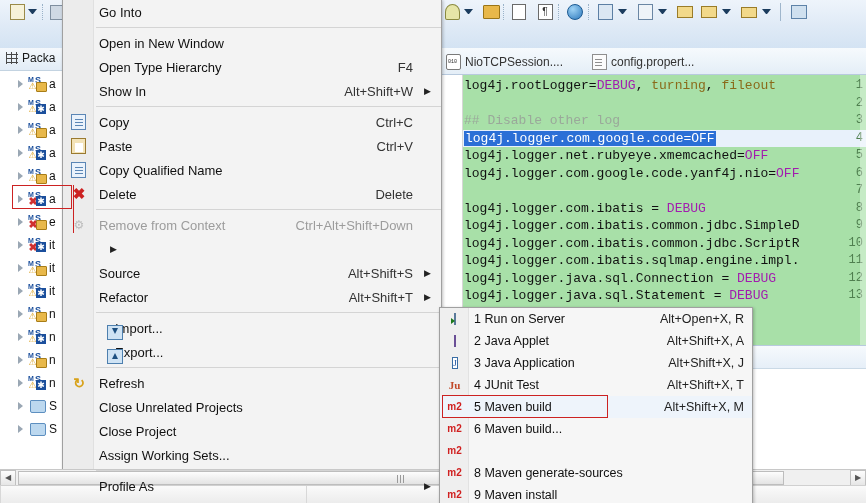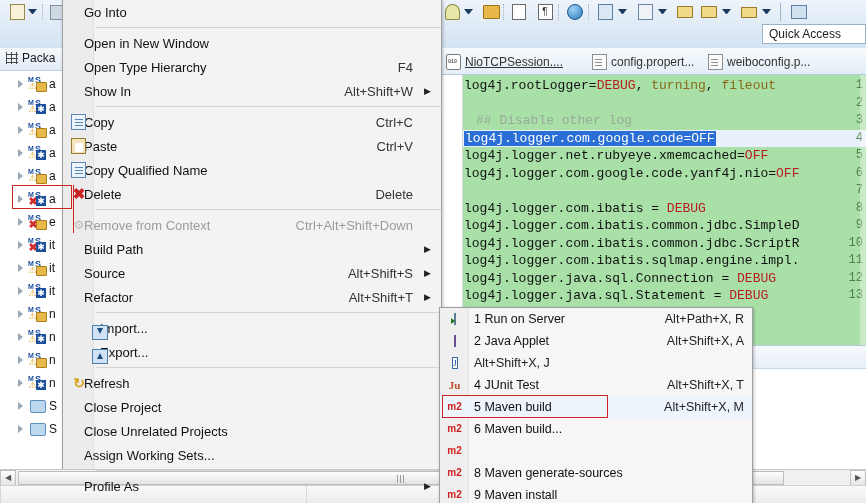--- a/index.html
+++ b/index.html
@@ -160,21 +160,21 @@
   }
   .lineno {
     position: absolute; right: 3px; width: 18px; text-align: right;
     color: #4f7f4f; font-size: 12px; font-family: "Liberation Mono", monospace;
   }
   .cline {
     position: absolute; left: 24px; white-space: nowrap;
     font-family: "Liberation Mono", monospace; font-size: 13px; color: #111;
   }
   .cl-comment { color: #9aa89a; }
-  .cl-val { color: #b91c1c; }
+  .cl-val { color: #a21caf; }
   .cl-app { color: #8a6a1a; }
   .cl-sel {
     background: #2b6fd6; color: #ffffff; padding: 0 1px;
   }
   .sel-rowfill {
     position: absolute; left: 23px; width: 403px; height: 17px;
     background: #e8f1fb;
   }
   .code-vscroll {
     position: absolute; right: 0; top: 0; width: 6px; height: 100%;
@@ -208,21 +208,21 @@
     position: absolute; left: 62px; top: -1px; width: 378px;
     background: #f3f3f3; border: 1px solid #a0a0a0;
     box-shadow: 1px 1px 3px rgba(0,0,0,0.25);
   }
   .ctx-iconcol {
     position: absolute; left: 0; top: 0; width: 30px; height: 100%;
     background: #ececec; border-right: 1px solid #e0e0e0;
   }
   .ctx-item {
     position: relative; height: 24px; display: flex; align-items: center;
-    padding-left: 21px; padding-right: 10px; box-sizing: border-box;
+    padding-left: 36px; padding-right: 10px; box-sizing: border-box;
     font-size: 13px; color: #111; white-space: nowrap; z-index: 2;
   }
   .ctx-item.disabled { color: #9c9c9c; }
   .ctx-label { flex: 1; }
   .ctx-accel { color: #333; font-size: 13px; margin-left: 14px; }
   .ctx-item.disabled .ctx-accel { color: #9c9c9c; }
   .ctx-sub {
     width: 10px; text-align: right; margin-left: 8px; font-size: 9px; color: #222;
   }
   .ctx-sep {
@@ -401,21 +401,20 @@
       <div class="tb-arrow" style="left:722px;"></div>
       <div class="tb-ico" style="left:740px;">
         <div style="width:14px;height:9px;background:#f2d98a;border:1px solid #9a7c28;"></div>
       </div>
       <div class="tb-arrow" style="left:762px;"></div>
       <div class="tb-vsep" style="left:780px;"></div>
       <div class="tb-ico" style="left:790px;">
         <div style="width:14px;height:12px;background:#cfe0ef;border:1px solid #5d82a8;"></div>
       </div>
     </div>
-    <div class="quick-access">Quick Access</div>
   </div>
 
   <div class="left-panel">
     <div class="pe-tabbar">
       <div class="pe-tab">
         <span class="pe-grid-icon"></span>
         <span class="pe-tab-label">Packa</span>
       </div>
     </div>
     <div class="pe-tree" id="pe-tree">
@@ -572,42 +571,38 @@
             <span class="plainfolder"></span>
           </span>
           <span class="pe-label">S</span>
         </div>
       </div>
     <div class="pe-vscroll"></div>
   </div>
 
   <div class="editor-area">
     <div class="editor-tabs" id="editor-tabs">
-        <div class="etab" style="left: 6px; text-decoration: underline;">
+        <div class="etab" style="left: 6px;">
           <span class="etab-ico java"></span>
           <span>NioTCPSession....</span>
         </div>
         <div class="etab" style="left: 152px;">
           <span class="etab-ico doc"></span>
           <span>config.propert...</span>
-        </div>
-        <div class="etab" style="left: 268px;">
-          <span class="etab-ico doc"></span>
-          <span>weiboconfig.p...</span>
         </div>
       </div>
     <div class="code">
       <div class="gutter"></div>
       <div id="code-lines">
           <div class="lineno" style="top: 3px;">1</div>
           <div class="cline" style="top: 3px;"><span class="">log4j.rootLogger=</span><span class="cl-val">DEBUG</span><span class="">, </span><span class="cl-app">turning</span><span class="">, </span><span class="cl-app">fileout</span></div>
           <div class="lineno" style="top: 20.5px;">2</div>
           <div class="cline" style="top: 20.5px;"></div>
           <div class="lineno" style="top: 38px;">3</div>
-          <div class="cline" style="top: 38px; padding-left: 12px;"><span class="cl-comment">## Disable other log</span></div>
+          <div class="cline" style="top: 38px;"><span class="cl-comment">## Disable other log</span></div>
           <div class="sel-rowfill" style="top: 54.5px;"></div>
           <div class="lineno" style="top: 55.5px;">4</div>
           <div class="cline" style="top: 55.5px;"><span class="cl-sel">log4j.logger.com.google.code=OFF</span></div>
           <div class="lineno" style="top: 73px;">5</div>
           <div class="cline" style="top: 73px;"><span class="">log4j.logger.net.rubyeye.xmemcached=</span><span class="cl-val">OFF</span></div>
           <div class="lineno" style="top: 90.5px;">6</div>
           <div class="cline" style="top: 90.5px;"><span class="">log4j.logger.com.google.code.yanf4j.nio=</span><span class="cl-val">OFF</span></div>
           <div class="lineno" style="top: 108px;">7</div>
           <div class="cline" style="top: 108px;"></div>
           <div class="lineno" style="top: 125.5px;">8</div>
@@ -687,21 +682,20 @@
         <span class="ctx-sub"></span>
       </div>
       <div class="ctx-sep"></div>
       <div class="ctx-item disabled">
         <span class="ctx-ico ico-remctx">⚙</span>
         <span class="ctx-label">Remove from Context</span>
         <span class="ctx-accel">Ctrl+Alt+Shift+Down</span>
         <span class="ctx-sub"></span>
       </div>
       <div class="ctx-item">
-        <span class="ctx-label">Build Path</span>
         <span class="ctx-sub">▶</span>
       </div>
       <div class="ctx-item">
         <span class="ctx-label">Source</span>
         <span class="ctx-accel">Alt+Shift+S</span>
         <span class="ctx-sub">▶</span>
       </div>
       <div class="ctx-item">
         <span class="ctx-label">Refactor</span>
         <span class="ctx-accel">Alt+Shift+T</span>
@@ -718,25 +712,25 @@
         <span class="ctx-label">Export...</span>
         <span class="ctx-sub"></span>
       </div>
       <div class="ctx-sep"></div>
       <div class="ctx-item">
         <span class="ctx-ico ico-refresh">↻</span>
         <span class="ctx-label">Refresh</span>
         <span class="ctx-sub"></span>
       </div>
       <div class="ctx-item">
+        <span class="ctx-label">Close Unrelated Projects</span>
+        <span class="ctx-sub"></span>
+      </div>
+      <div class="ctx-item">
         <span class="ctx-label">Close Project</span>
-        <span class="ctx-sub"></span>
-      </div>
-      <div class="ctx-item">
-        <span class="ctx-label">Close Unrelated Projects</span>
         <span class="ctx-sub"></span>
       </div>
       <div class="ctx-item">
         <span class="ctx-label">Assign Working Sets...</span>
         <span class="ctx-sub"></span>
       </div>
       <div class="ctx-sep"></div>
       <div class="ctx-item">
         <span class="ctx-label">Profile As</span>
         <span class="ctx-sub">▶</span>
@@ -749,29 +743,30 @@
   <div class="red-box-left" style="left:12px; top:185px; width:60px; height:24px;"></div>
 
   <div class="red-box-left" style="left:12px; top:185px; width:62px; height:48px; border-top:none; border-right:1px solid #cc2222; border-bottom:none; border-left:none;"></div>
 
   <div class="sub-menu" id="sub-menu">
     <div class="sub-iconcol"></div>
     <div class="sub-red-box"></div>
   <div class="sub-item">
         <span class="sub-ico"><span class="ico-server"></span></span>
         <span class="sub-label">1 Run on Server</span>
-        <span class="sub-accel">Alt+Path+X, R</span>
+        <span class="sub-accel">Alt+Open+X, R</span>
       </div>
       <div class="sub-item">
         <span class="sub-ico"><span class="ico-applet"></span></span>
         <span class="sub-label">2 Java Applet</span>
         <span class="sub-accel">Alt+Shift+X, A</span>
       </div>
       <div class="sub-item">
         <span class="sub-ico"><span class="ico-javaapp">J</span></span>
+        <span class="sub-label">3 Java Application</span>
         <span class="sub-accel">Alt+Shift+X, J</span>
       </div>
       <div class="sub-item">
         <span class="sub-ico ico-ju">Ju</span>
         <span class="sub-label">4 JUnit Test</span>
         <span class="sub-accel">Alt+Shift+X, T</span>
       </div>
       <div class="sub-item selected">
         <span class="sub-ico ico-m2">m2</span>
         <span class="sub-label">5 Maven build</span>

